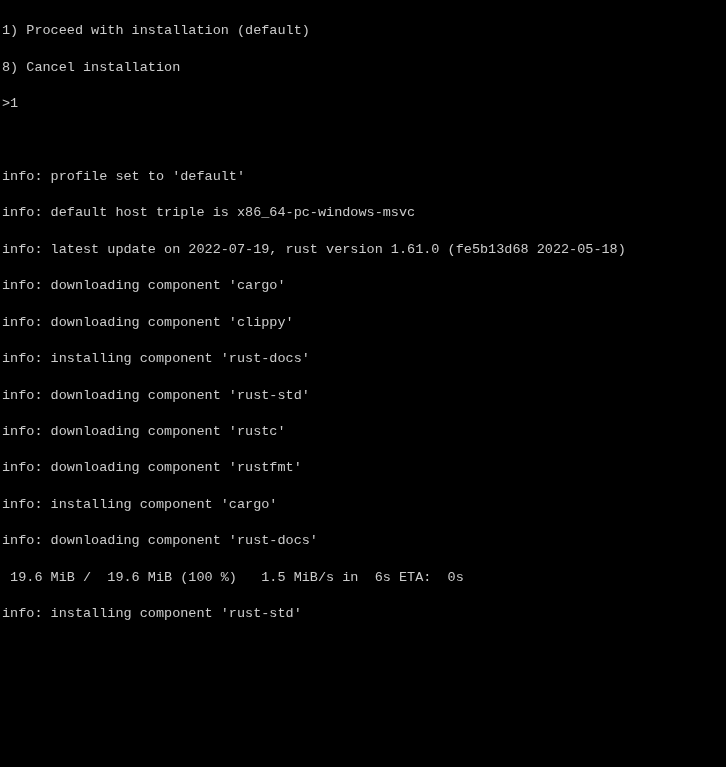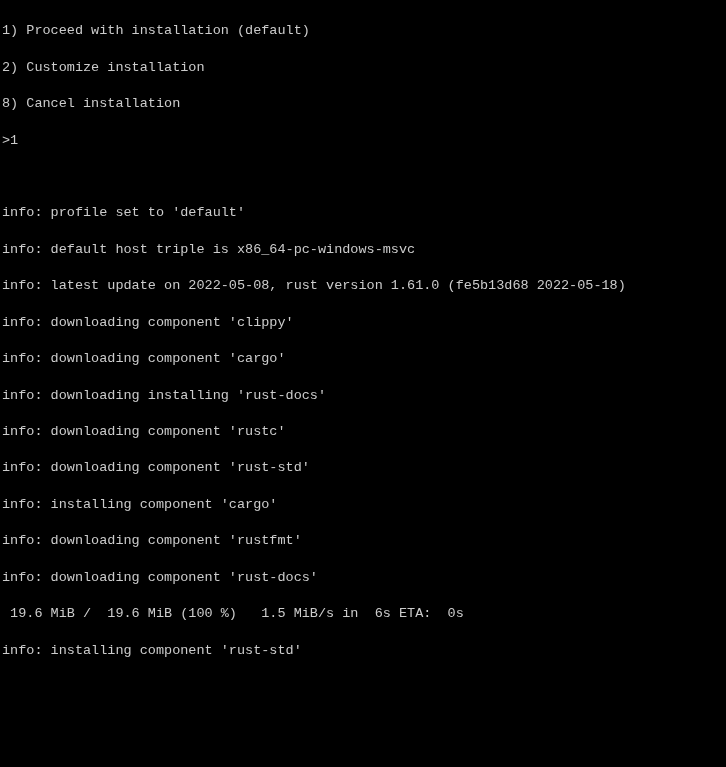--- a/index.html
+++ b/index.html
@@ -23,34 +23,33 @@
     }
     .line {
       display: block;
     }
   </style>
 </head>
 <body>
 
 <div class="terminal">
 <span class="line">1) Proceed with installation (default)</span>
-<span class="line">2) Customize installation</span>
 <span class="line">8) Cancel installation</span>
 <span class="line">&gt;1</span>
 <span class="line"> </span>
 <span class="line">info: profile set to 'default'</span>
 <span class="line">info: default host triple is x86_64-pc-windows-msvc</span>
-<span class="line">info: latest update on 2022-05-08, rust version 1.61.0 (fe5b13d68 2022-05-18)</span>
+<span class="line">info: latest update on 2022-07-19, rust version 1.61.0 (fe5b13d68 2022-05-18)</span>
+<span class="line">info: downloading component 'cargo'</span>
 <span class="line">info: downloading component 'clippy'</span>
-<span class="line">info: downloading component 'cargo'</span>
-<span class="line">info: downloading installing 'rust-docs'</span>
+<span class="line">info: installing component 'rust-docs'</span>
+<span class="line">info: downloading component 'rust-std'</span>
 <span class="line">info: downloading component 'rustc'</span>
-<span class="line">info: downloading component 'rust-std'</span>
+<span class="line">info: downloading component 'rustfmt'</span>
 <span class="line">info: installing component 'cargo'</span>
-<span class="line">info: downloading component 'rustfmt'</span>
 <span class="line">info: downloading component 'rust-docs'</span>
 <span class="line"> 19.6 MiB /  19.6 MiB (100 %)   1.5 MiB/s in  6s ETA:  0s</span>
 <span class="line">info: installing component 'rust-std'</span>
 
 
 
 
 
 
 

